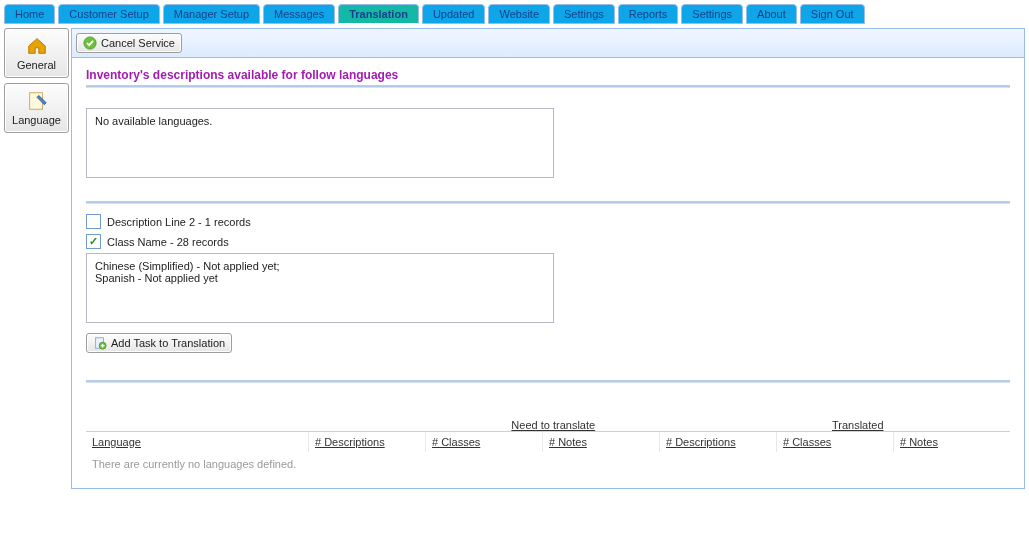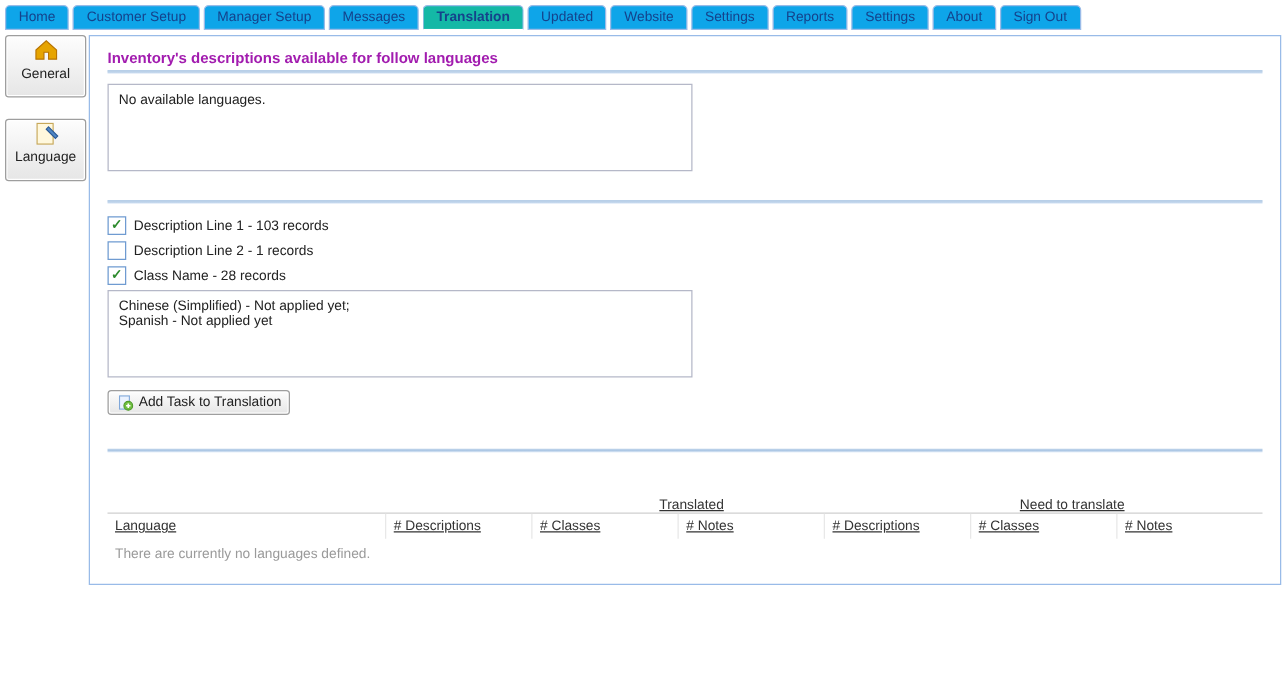--- a/index.html
+++ b/index.html
@@ -2,31 +2,31 @@
 <html><head>
 <meta charset="utf-8">
 <style>
 html,body{margin:0;padding:0;font-family:Tahoma,Arial,sans-serif;font-size:11px;color:#333;background:#fff;}
 body{width:1029px;}
 .tabbar{display:flex;padding:4px 4px 0 4px;}
 .tab{background:#0ea5e9;border:1px solid #99BBE8;border-bottom:1px solid #99BBE8;border-radius:4px 4px 0 0;margin-right:3px;padding:3px 10px;color:#15428B;cursor:pointer;}
 .tab.active{background:#14b8a6;border-bottom:1px solid #fff;font-weight:bold;text-align:right;}
 .main{display:flex;padding:4px;}
 .sidebar{width:63px;margin-right:4px;}
-.sbtn{width:63px;height:48px;border:1px solid #9E9E9E;border-radius:3px;background:linear-gradient(#fdfdfd,#e6e6e6);display:flex;flex-direction:column;align-items:center;margin-bottom:17px;cursor:pointer;box-shadow:inset 0 0 0 1px #fff;}
+.sbtn{width:63px;height:48px;border:1px solid #9E9E9E;border-radius:3px;background:linear-gradient(#fdfdfd,#e6e6e6);display:flex;flex-direction:column;align-items:center;justify-content:center;margin-bottom:5px;cursor:pointer;box-shadow:inset 0 0 0 1px #fff;}
 .sbtn svg{width:22px;height:22px;}
 .sbtn span{margin-top:2px;color:#222;}
 .content{flex:1;border:1px solid #99BBE8;}
 .content-head{background:linear-gradient(#F0F6FF,#DDEBFF);padding:4px;border-bottom:1px solid #99BBE8;}
 .toolbtn{display:inline-flex;align-items:center;border:1px solid #9E9E9E;border-radius:3px;background:linear-gradient(#fdfdfd,#e6e6e6);padding:2px 6px;cursor:pointer;box-shadow:inset 0 0 0 1px #fff;color:#222;}
 .toolbtn svg{margin-right:4px;}
 .body{padding:6px 14px;}
 .section-title{color:#a21caf;font-weight:bold;font-size:12px;margin-top:4px;}
 .hr{height:2px;background:linear-gradient(#9FBEE0,#E6EFF9);margin-top:3px;border-top:1px solid #B8CFE8;}
-.box{border:1px solid #B5B8C8;width:450px;min-height:56px;padding:6px 8px;margin-top:8px;color:#222;white-space:pre-line;}
+.box{border:1px solid #B5B8C8;width:450px;min-height:56px;padding:6px 8px;margin-top:20px;color:#222;white-space:pre-line;}
 .chk-row{display:flex;align-items:center;margin-top:5px;color:#222;}
 .chkbox{width:13px;height:13px;border:1px solid #6F9BD1;margin-right:6px;display:flex;align-items:center;justify-content:center;background:#fff;cursor:pointer;}
 .chkbox.checked::after{content:"✓";color:#2E8B2E;font-weight:bold;font-size:11px;line-height:11px;}
 .sumtable{margin-top:36px;width:100%;}
 .sumhead{display:flex;border-bottom:1px solid #D0D0D0;}
 .group{flex:1;}
 .gcell{padding:4px 6px;text-decoration:underline;color:#333;}
 .row2{display:flex;}
 .hcell{flex:1;padding:4px 6px;text-decoration:underline;color:#333;border-left:1px solid #E8E8E8;}
 .hcell:first-child{border-left:none;}
@@ -61,34 +61,39 @@
     <div class="sbtn">
       <svg viewBox="0 0 24 24">
           <rect x="4" y="3" width="14" height="18" fill="#FFF8DD" stroke="#C7A85A"></rect>
           <path d="M14 6 L22 14 L20 16 L12 8 Z" fill="#4F86C6" stroke="#2A5A96"></path>
         </svg>
       <span>Language</span>
     </div>
   </div>
 
   <div class="content">
+    <div class="content-head">
+      <div class="toolbtn">
+        <svg width="14" height="14" viewBox="0 0 16 16">
+            <circle cx="8" cy="8" r="7" fill="#6FBF3F" stroke="#4E9A2A"></circle>
+            <path d="M4.5 8 L7 10.5 L11.5 5.5" stroke="#fff" stroke-width="2" fill="none"></path>
+          </svg>
+        <span>Cancel Service</span>
+      </div>
+    </div>
 
     <div class="body">
       <div class="section-title">Inventory's descriptions available for follow languages</div>
       <div class="hr"></div>
       <div class="box">No available languages.</div>
 
       <div style="height:20px"></div>
       <div class="hr"></div>
 
       <div style="margin-top:10px">
-        <div class="chk-row">
-          <div class="chkbox checked"></div>
-          <span>Description Line 1 - 103 records</span>
-        </div>
         <div class="chk-row">
           <div class="chkbox"></div>
           <span>Description Line 2 - 1 records</span>
         </div>
         <div class="chk-row">
           <div class="chkbox checked"></div>
           <span>Class Name - 28 records</span>
         </div>
       </div>
 
@@ -106,22 +111,22 @@
         </div>
       </div>
 
       <div style="height:24px"></div>
       <div class="hr"></div>
 
       <div class="sumtable">
         <div class="sumhead">
           <div style="width:210px"></div>
           <div style="width:105px"></div>
+          <div class="group" style="text-align:center"><span class="gcell">Need to translate</span></div>
           <div class="group" style="text-align:center"><span class="gcell">Translated</span></div>
-          <div class="group" style="text-align:center"><span class="gcell">Need to translate</span></div>
         </div>
         <div class="row2">
           <div class="hcell" style="flex:0 0 210px">Language</div>
           <div class="hcell"># Descriptions</div>
           <div class="hcell"># Classes</div>
           <div class="hcell"># Notes</div>
           <div class="hcell"># Descriptions</div>
           <div class="hcell"># Classes</div>
           <div class="hcell"># Notes</div>
         </div>

